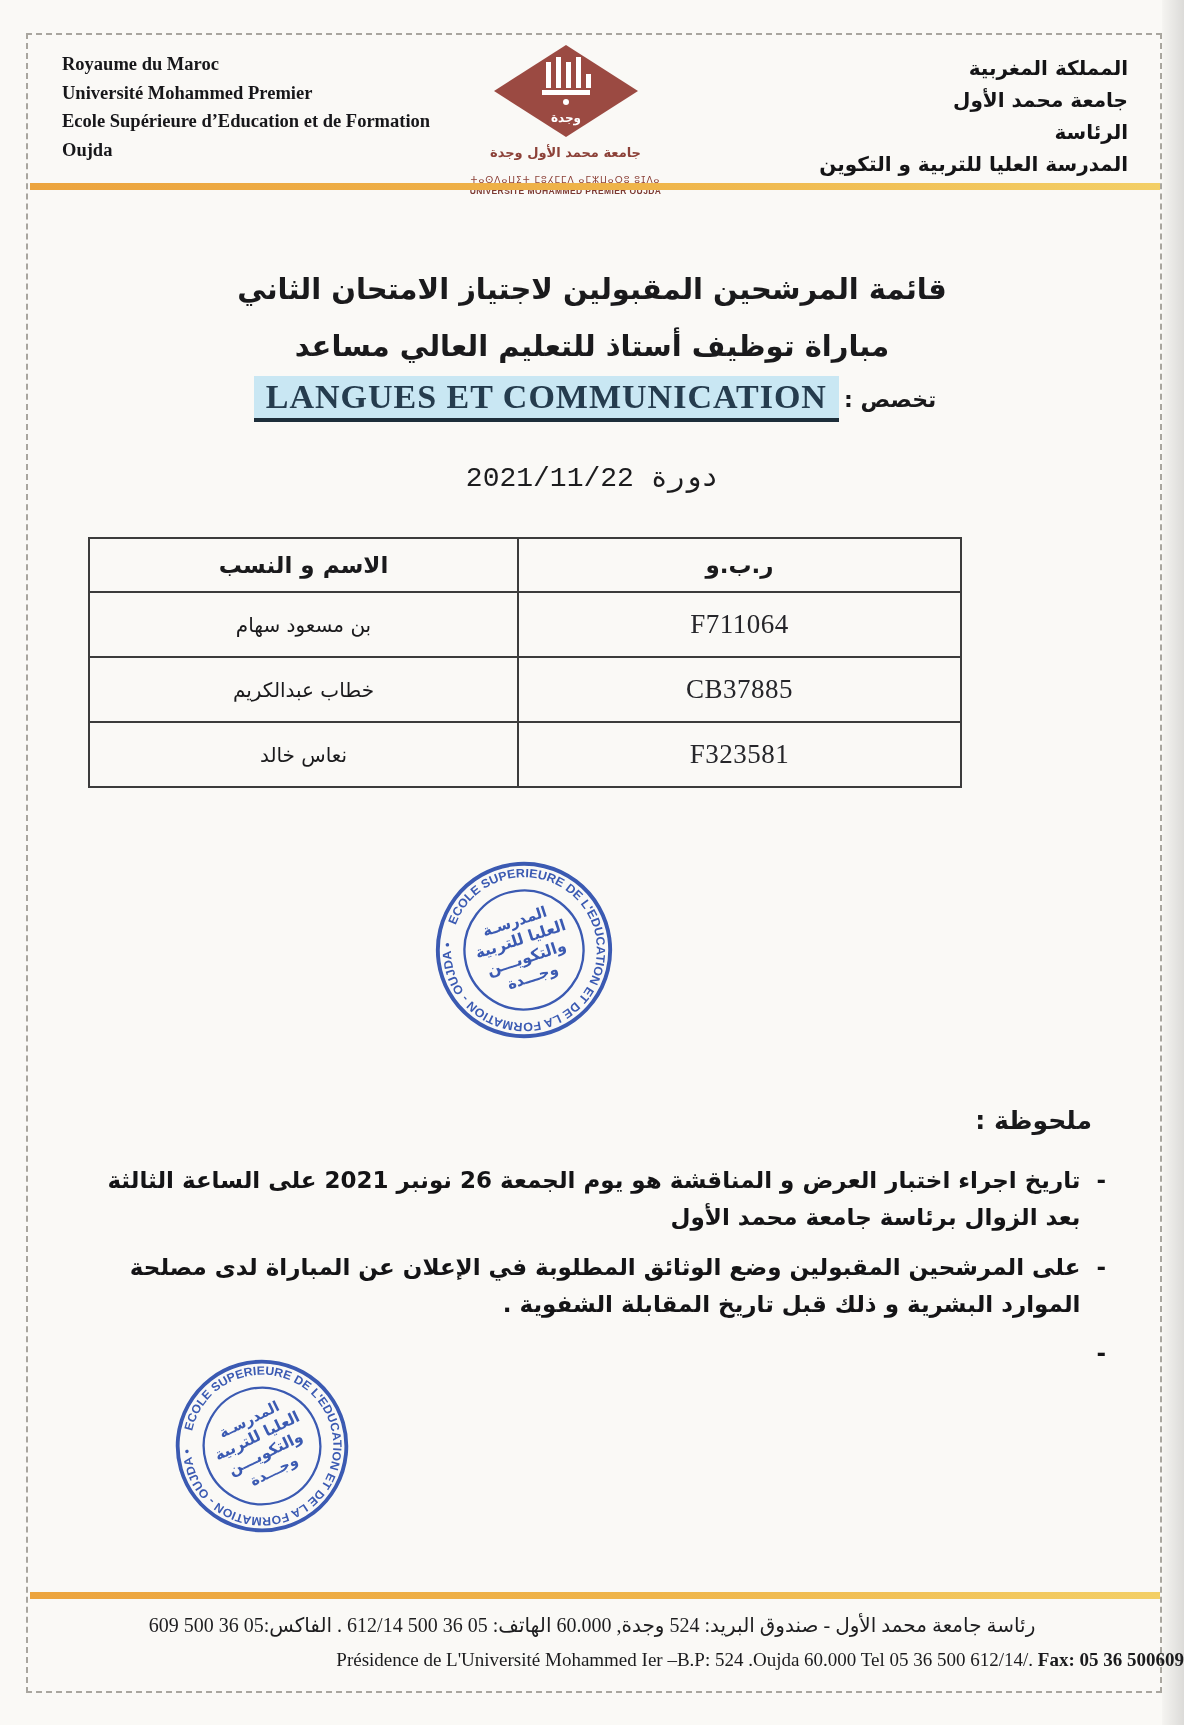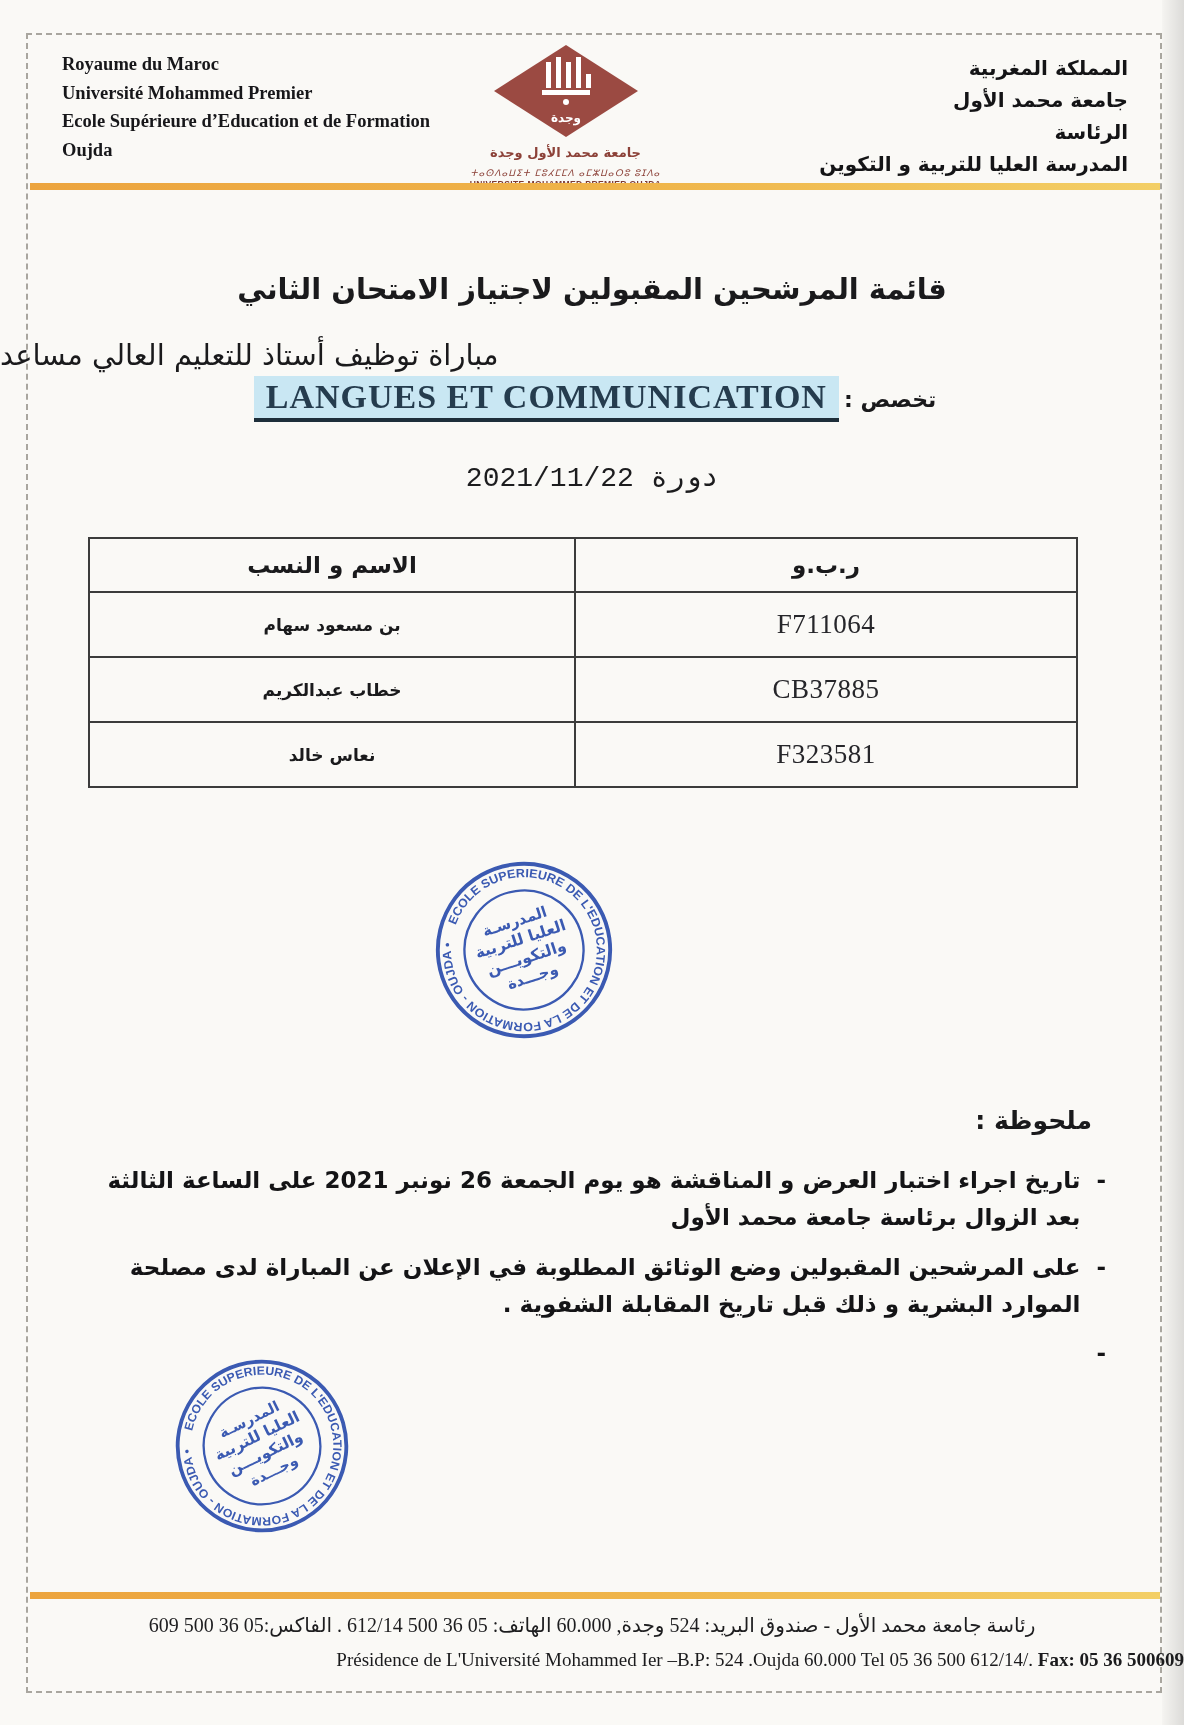--- a/index.html
+++ b/index.html
@@ -19,49 +19,49 @@
         border:2px dashed #a9a69f;}
   
   .header-fr{position:absolute;left:62px;top:50px;width:430px;
         font-family:"Liberation Serif","DejaVu Serif",serif;font-weight:700;
         font-size:18.5px;line-height:1.55;color:#17171a;}
   .header-ar{position:absolute;right:56px;top:52px;width:340px;text-align:right;
         direction:rtl;font-weight:700;font-size:20px;line-height:1.6;color:#141416;}
   .logo-wrap{position:absolute;left:468px;top:44px;width:195px;text-align:center;}
   .logo-fill{fill:var(--logo);}
   .logo-cap1{font-weight:700;font-size:13px;color:#8c4138;direction:rtl;margin-top:1px;}
-  .logo-cap2{font-size:9px;color:#8c4138;letter-spacing:1px;margin-top:8px;font-style:italic;}
+  .logo-cap2{font-size:9px;color:#8c4138;letter-spacing:1px;margin-top:15px;}
   .logo-cap3{font-family:"Liberation Sans",sans-serif;font-weight:700;font-size:8.5px;
         color:#7d3b33;letter-spacing:0.4px;margin-top:1px;}
   
   .bar{position:absolute;left:30px;width:1130px;height:7px;
         background:linear-gradient(to right,var(--accent),#efb54a 55%,#f3cf66);}
   .bar-top{top:183px;}
   .bar-bottom{top:1592px;}
   
   .t1{position:absolute;top:272px;left:0;width:100%;text-align:center;direction:rtl;
         font-weight:700;font-size:29px;}
-  .t2{position:absolute;top:338px;left:0;width:100%;text-align:left;direction:rtl;
-        font-weight:400;font-size:29px;}
+  .t2{position:absolute;top:329px;left:0;width:100%;text-align:center;direction:rtl;
+        font-weight:700;font-size:29px;}
   .spec{position:absolute;top:376px;left:0;width:100%;text-align:center;direction:rtl;}
   .spec-label{font-weight:700;font-size:22px;vertical-align:middle;}
   .spec-value{display:inline-block;font-family:"Liberation Serif","DejaVu Serif",serif;
         font-weight:700;font-size:34px;letter-spacing:1px;color:#253c4e;
         background:var(--highlight);padding:2px 12px 2px;margin-left:6px;
         border-bottom:4px solid var(--underline);vertical-align:middle;}
   .session{position:absolute;top:460px;left:0;width:100%;text-align:center;direction:rtl;
         font-family:Liberation Mono, monospace;font-size:28px;color:#1c1c1e;}
   
-  .candidates{position:absolute;left:88px;top:537px;width:990px;border-collapse:collapse;}
+  .candidates{position:absolute;left:88px;top:537px;width:874px;border-collapse:collapse;}
   .candidates th,.candidates td{border:2px solid #3c3c3c;text-align:center;vertical-align:middle;}
   .candidates th{height:54px;font-weight:700;font-size:23px;direction:rtl;}
   .candidates td{height:65px;}
   .col-name{width:430px;}
   .col-code{width:444px;}
-  td.name{direction:rtl;font-size:17px;font-weight:bold;}
+  td.name{direction:rtl;font-size:20px;}
   td.code{font-family:"Liberation Serif","DejaVu Serif",serif;font-size:27px;
         letter-spacing:0.5px;color:#26262a;}
   
   .stamp{position:absolute;opacity:0.92;}
   .stamp1{left:430px;top:856px;width:188px;height:188px;transform:rotate(-8deg);}
   .stamp2{left:170px;top:1354px;width:184px;height:184px;transform:rotate(-16deg);}
   .stamp-stroke{stroke:var(--stamp);fill:none;}
   .stamp-text{fill:var(--stamp);font-family:"Liberation Sans",sans-serif;font-weight:700;}
   .stamp-ar{fill:var(--stamp);font-weight:700;direction:rtl;}
   

